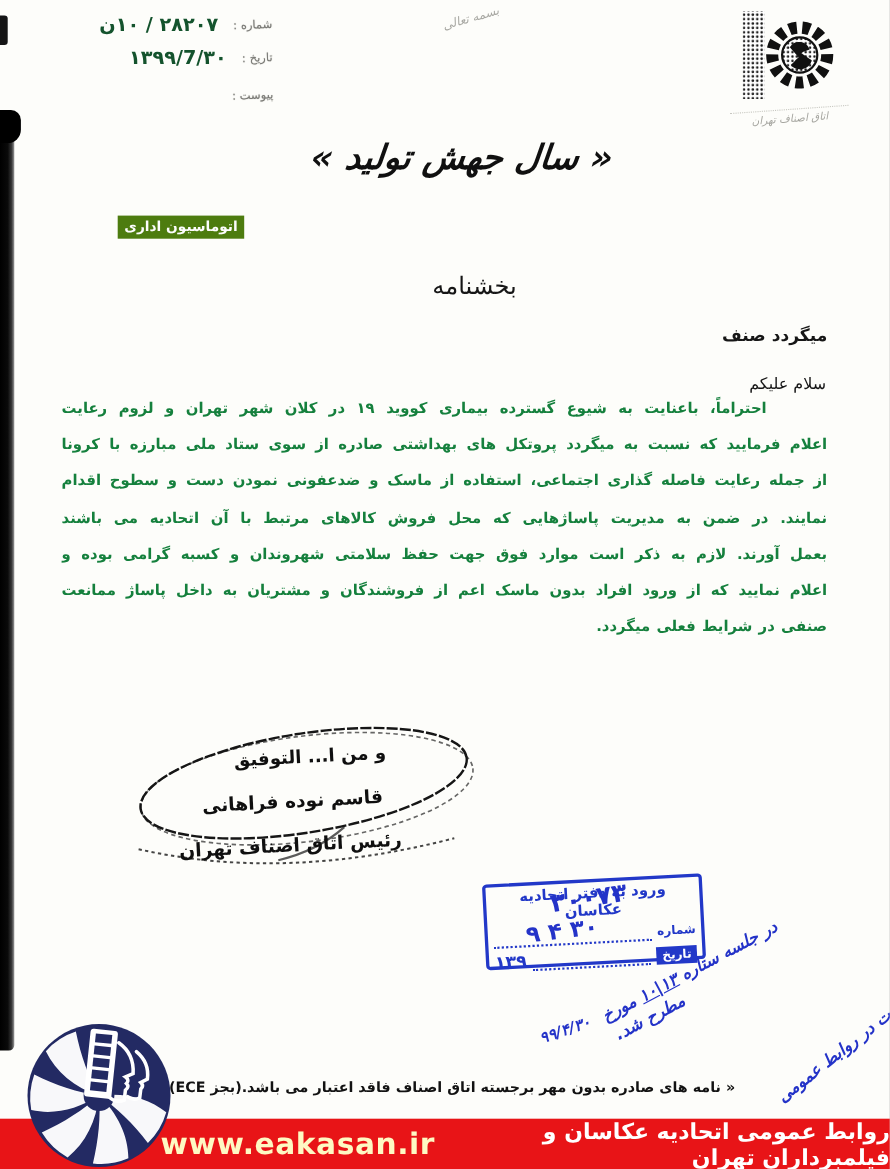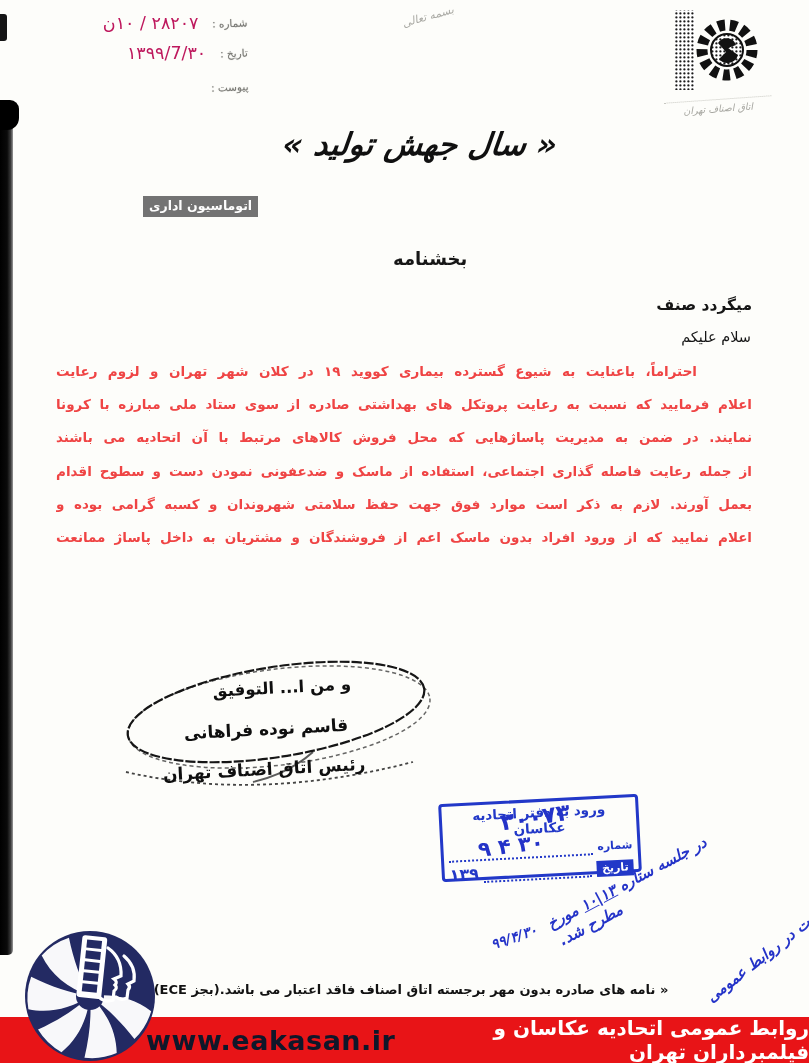--- a/index.html
+++ b/index.html
@@ -16,46 +16,46 @@
   .left-strip{position:absolute; left:0; top:102px; width:13px; height:853px;
     background:linear-gradient(90deg,#000 0%,#0a0a0a 55%,#3a3a3a 82%,#9a9a9a 100%);
     border-radius:0 5px 5px 0;}
   .left-strip::before{content:""; position:absolute; left:0; top:-2px; width:19px; height:30px;
     background:#000; border-radius:0 9px 12px 0;}
 
   
   .hdr-left{position:absolute; left:30px; top:8px; width:218px;}
   .meta-row{display:flex; align-items:center; gap:14px; height:30px; justify-content:flex-start;}
   .meta-label{font-size:10.5px; color:#7a7a76; letter-spacing:.5px; text-shadow:0 0 1px #b5b5ae; transform:rotate(-2deg);}
-  .meta-value{font-weight:normal; font-size:17.5px; letter-spacing:1px; color:#be185d;}
+  .meta-value{font-weight:bold; font-size:17.5px; letter-spacing:1px; color:#14532d;}
   .num{direction:ltr; unicode-bidi:bidi-override;}
   .meta-row.attach{height:26px; margin-top:6px;}
 
   .bismillah{position:absolute; left:388px; top:10px; width:80px; text-align:center;
     color:#9a9a94; font-size:11px; font-style:italic; transform:rotate(-16deg); opacity:.85;}
 
   
   .gear-logo{position:absolute; left:675px; top:8px; width:86px; height:92px;}
   .gear-caption{position:absolute; left:664px; top:99px; width:108px; text-align:center;
     font-size:9.5px; font-style:italic; color:#9d9d97; transform:rotate(-4deg);
     border-top:1px dotted #c2c2bb; padding-top:3px; opacity:.9;}
 
   .slogan{position:absolute; left:236px; top:126px; width:368px; text-align:center;
     font-size:31px; font-weight:bold; font-style:italic; letter-spacing:-1px; color:#101010;
     transform:skewX(-6deg);}
 
-  .automation{position:absolute; left:107px; top:196px; background:#737373; color:#fdfdfd;
-    font-size:12.5px; font-weight:bold; padding:2px 6px 4px; letter-spacing:.3px;margin-left:36px;}
-
-  .doc-type{position:absolute; left:393px; top:248px; font-size:18px; font-weight:bold;}
+  .automation{position:absolute; left:107px; top:196px; background:#4d7c0f; color:#fdfdfd;
+    font-size:12.5px; font-weight:bold; padding:2px 6px 4px; letter-spacing:.3px;}
+
+  .doc-type{position:absolute; left:393px; top:248px; font-size:22px; font-weight:normal;}
   .addressee{position:absolute; right:57px; top:296px; font-size:15.5px; font-weight:bold;}
-  .salutation{position:absolute; right:58px; top:329px; font-size:14.5px;}
+  .salutation{position:absolute; right:58px; top:342px; font-size:14.5px;}
 
   .body{position:absolute; right:57px; top:355px; width:696px; font-size:13.5px; font-weight:bold;
-    line-height:33.2px; color:#ef4444;}
+    line-height:33.2px; color:#15803d;}
   .bline{height:33.2px; overflow:hidden; text-align:justify; text-align-last:justify; word-spacing:1px;}
   .bline.indent{padding-right:55px;}
   .bline.last{text-align-last:right;}
 
   
   .sig{position:absolute; left:112px; top:669px; width:308px; text-align:center;
     transform:rotate(-3deg); font-weight:bold; color:#0f0f0f;}
   .sig-benediction{font-size:16.5px; line-height:40px; padding-left:36px;}
   .sig-name{font-size:17px; line-height:40px;}
   .sig-title{font-size:17px; line-height:40px; padding-right:8px;}
@@ -80,21 +80,21 @@
   .note2{left:556px; top:916px; font-size:15px; transform:rotate(-28deg);}
   .note3{left:490px; top:929px; font-size:14px; transform:rotate(-19deg); letter-spacing:2px;}
   .note4{left:694px; top:948px; font-size:15px; transform:rotate(-38deg);}
 
   .footer-note{position:absolute; left:0; right:0; top:982px; text-align:center;
     font-size:13px; font-weight:bold; color:#121212;}
 
   .redbar{position:absolute; left:0; bottom:0; width:809px; height:46px; background:var(--red);
     display:flex; align-items:center; justify-content:center; gap:18px; padding-left:146px; z-index:1;}
   .redbar-org{color:#fff; font-weight:bold; font-size:20px; letter-spacing:.2px;}
-  .redbar-url{color:#0f172a; font-weight:bold; font-size:27px; direction:ltr; unicode-bidi:bidi-override; letter-spacing:.5px;}
+  .redbar-url{color:#fef9c3; font-weight:bold; font-size:27px; direction:ltr; unicode-bidi:bidi-override; letter-spacing:.5px;}
 
   .cam-logo{position:absolute; left:20px; top:930px; width:140px; height:133px; z-index:5;}
 </style>
 </head>
 <body>
 
 <div class="page">
 
   <div class="corner-mark"></div>
   <div class="left-strip"></div>
@@ -136,25 +136,26 @@
   <div class="slogan">« سال جهش تولید »</div>
 
   <div class="automation">اتوماسیون اداری</div>
 
   <div class="doc-type">بخشنامه</div>
   <div class="addressee">میگردد صنف</div>
   <div class="salutation">سلام علیکم</div>
 
   <div class="body">
     <div class="bline indent">احتراماً، باعنایت به شیوع گسترده بیماری کووید ۱۹ در کلان شهر تهران و لزوم رعایت</div>
-    <div class="bline">اعلام فرمایید که نسبت به رعایت پروتکل های بهداشتی صادره از سوی ستاد ملی مبارزه با کرونا</div>
+    <div class="bline">اعلام فرمایید که نسبت به میگردد پروتکل های بهداشتی صادره از سوی ستاد ملی مبارزه با کرونا</div>
+    <div class="bline">از جمله رعایت فاصله گذاری اجتماعی، استفاده از ماسک و ضدعفونی نمودن دست و سطوح اقدام</div>
     <div class="bline">نمایند. در ضمن به مدیریت پاساژهایی که محل فروش کالاهای مرتبط با آن اتحادیه می باشند</div>
-    <div class="bline">از جمله رعایت فاصله گذاری اجتماعی، استفاده از ماسک و ضدعفونی نمودن دست و سطوح اقدام</div>
     <div class="bline">بعمل آورند.  لازم به ذکر است موارد فوق جهت حفظ سلامتی شهروندان و کسبه گرامی بوده و</div>
     <div class="bline">اعلام نمایید که از ورود افراد بدون ماسک اعم از فروشندگان و مشتریان به داخل پاساژ ممانعت</div>
+    <div class="bline last">صنفی در شرایط فعلی میگردد.</div>
   </div>
 
   <svg class="sig-scribble" viewBox="0 0 330 140" aria-hidden="true">
     <ellipse cx="168" cy="52" rx="150" ry="45" fill="none" stroke="#161616" stroke-width="2.2" transform="rotate(-9 168 52)" stroke-dasharray="10 2"></ellipse>
     <ellipse cx="171" cy="57" rx="152" ry="48" fill="none" stroke="#161616" stroke-width="1.5" transform="rotate(-7 171 57)" stroke-dasharray="4 3" opacity=".65"></ellipse>
     <path d="M 18 112 Q 150 142 305 102" fill="none" stroke="#161616" stroke-width="1.8" stroke-dasharray="3 3" opacity=".8"></path>
     <path d="M 205 92 q -25 22 -60 30" fill="none" stroke="#161616" stroke-width="2" opacity=".7"></path>
   </svg>
   <div class="sig">
     <div class="sig-benediction">و من ا... التوفیق</div>

